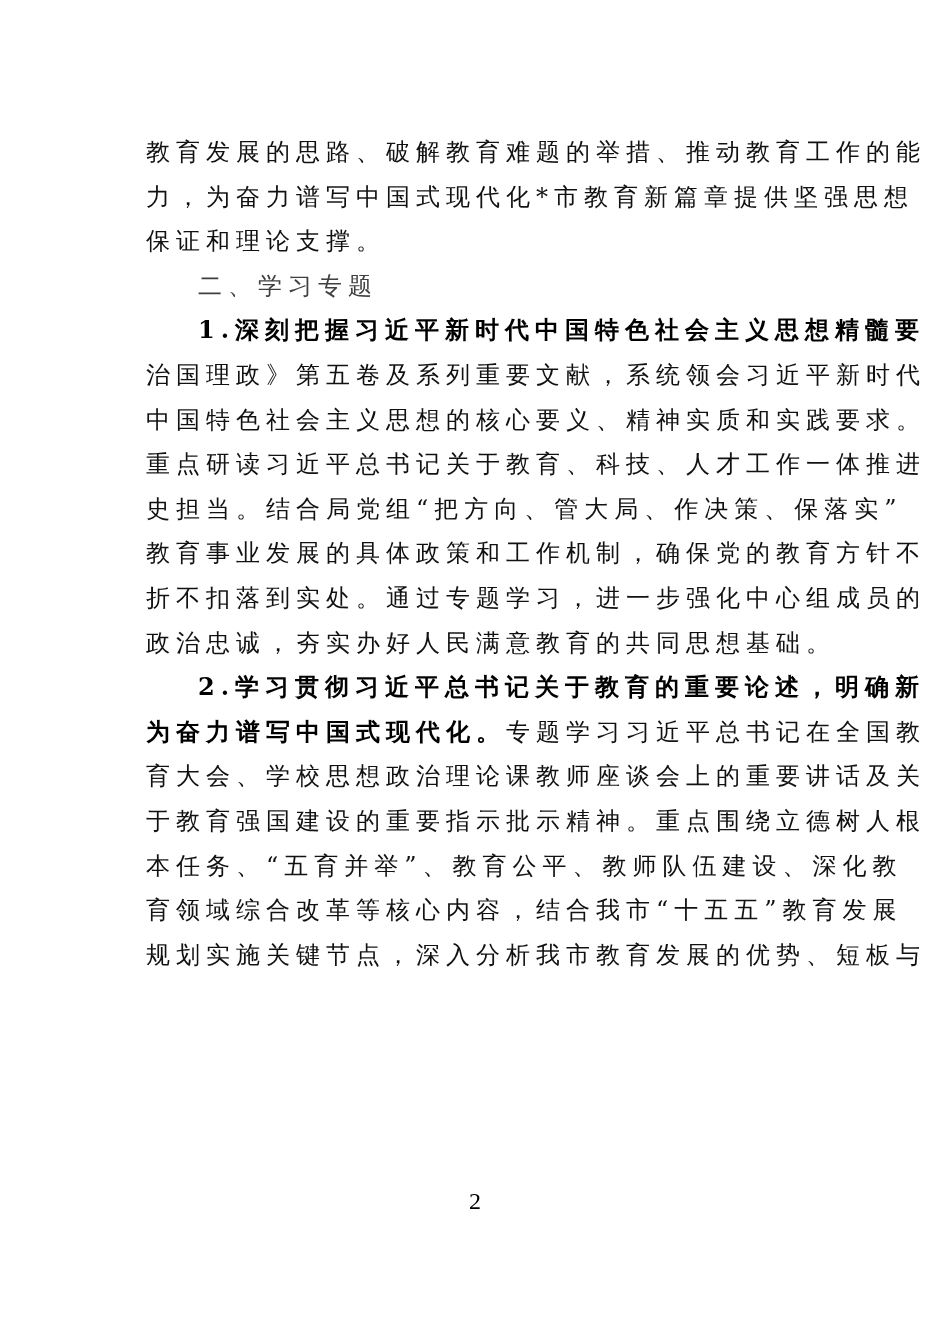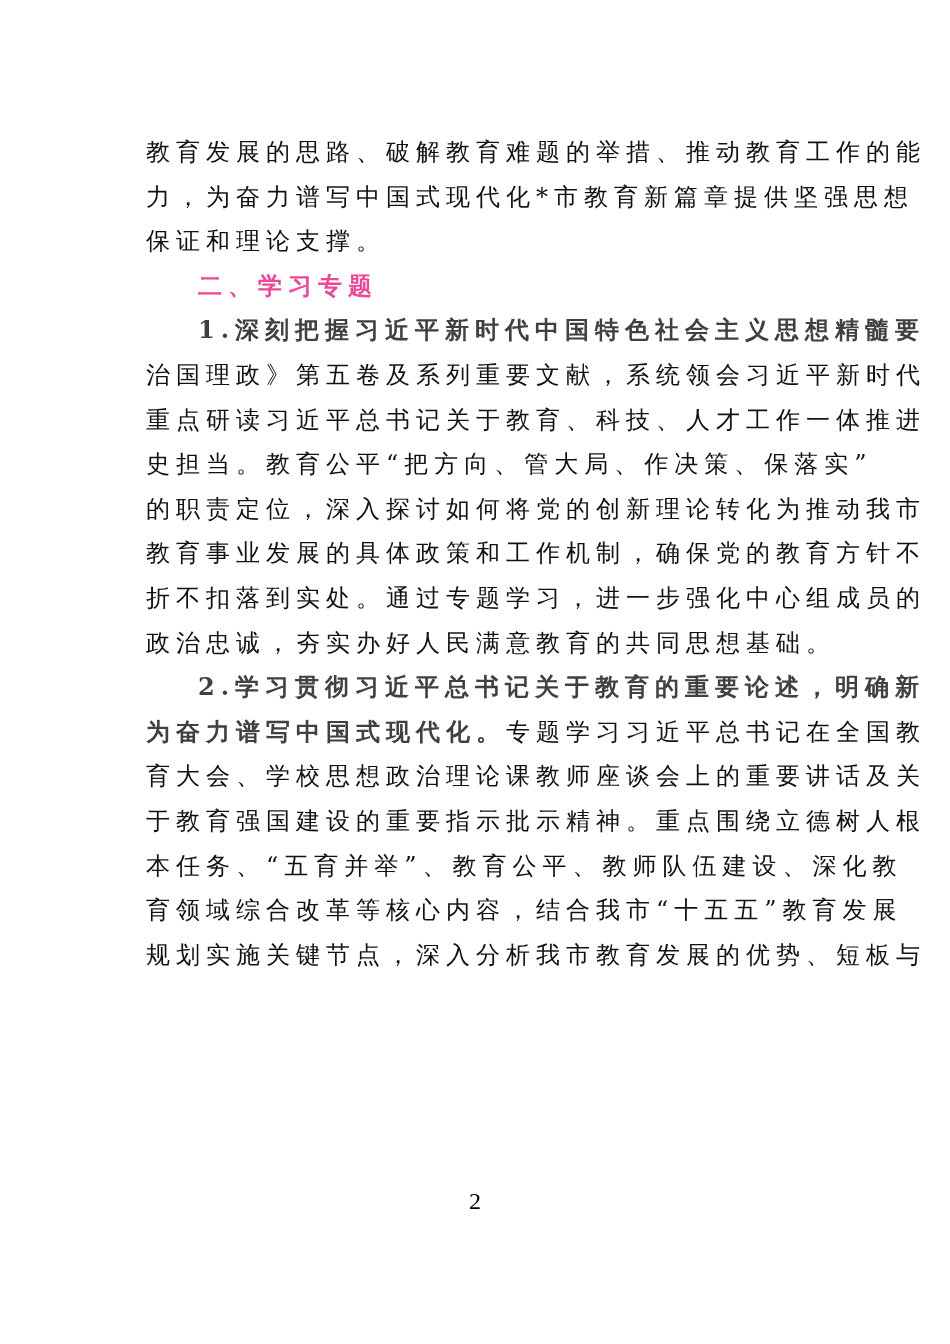--- a/index.html
+++ b/index.html
@@ -35,26 +35,26 @@
       font-size: 24px;
       letter-spacing: 6px;
       white-space: nowrap;
       color: #111111;
     }
     .indent {
       padding-left: 52px;
     }
     .bold {
       font-weight: bold;
-      color: #404040;
+      color: #000000;
     }
     .heading {
       font-family: "DejaVu Sans", "Liberation Sans", sans-serif;
-      font-weight: bold;
-      color: #ec4899;
+      font-weight: normal;
+      color: #404040;
     }
     .page-number {
       position: absolute;
       top: 1188px;
       left: 0;
       width: 950px;
       text-align: center;
       font-family: "Liberation Serif", "DejaVu Serif", serif;
       font-size: 24px;
       color: #000000;
@@ -67,23 +67,23 @@
   <div class="body-text">
 
     <div class="line">教育发展的思路、破解教育难题的举措、推动教育工作的能</div>
     <div class="line">力，为奋力谱写中国式现代化*市教育新篇章提供坚强思想</div>
     <div class="line">保证和理论支撑。</div>
 
     <div class="line indent heading">二、学习专题</div>
 
     <div class="line indent bold">1.深刻把握习近平新时代中国特色社会主义思想精髓要</div>
     <div class="line">治国理政》第五卷及系列重要文献，系统领会习近平新时代</div>
+    <div class="line">中国特色社会主义思想的核心要义、精神实质和实践要求。</div>
     <div class="line">重点研读习近平总书记关于教育、科技、人才工作一体推进</div>
-    <div class="line">史担当。教育公平“把方向、管大局、作决策、保落实”</div>
-    <div class="line">的职责定位，深入探讨如何将党的创新理论转化为推动我市</div>
+    <div class="line">史担当。结合局党组“把方向、管大局、作决策、保落实”</div>
     <div class="line">教育事业发展的具体政策和工作机制，确保党的教育方针不</div>
     <div class="line">折不扣落到实处。通过专题学习，进一步强化中心组成员的</div>
     <div class="line">政治忠诚，夯实办好人民满意教育的共同思想基础。</div>
 
     <div class="line indent bold">2.学习贯彻习近平总书记关于教育的重要论述，明确新</div>
     <div class="line">
       <span class="bold">为奋力谱写中国式现代化。</span><span>专题学习习近平总书记在全国教</span>
     </div>
     <div class="line">育大会、学校思想政治理论课教师座谈会上的重要讲话及关</div>
     <div class="line">于教育强国建设的重要指示批示精神。重点围绕立德树人根</div>

